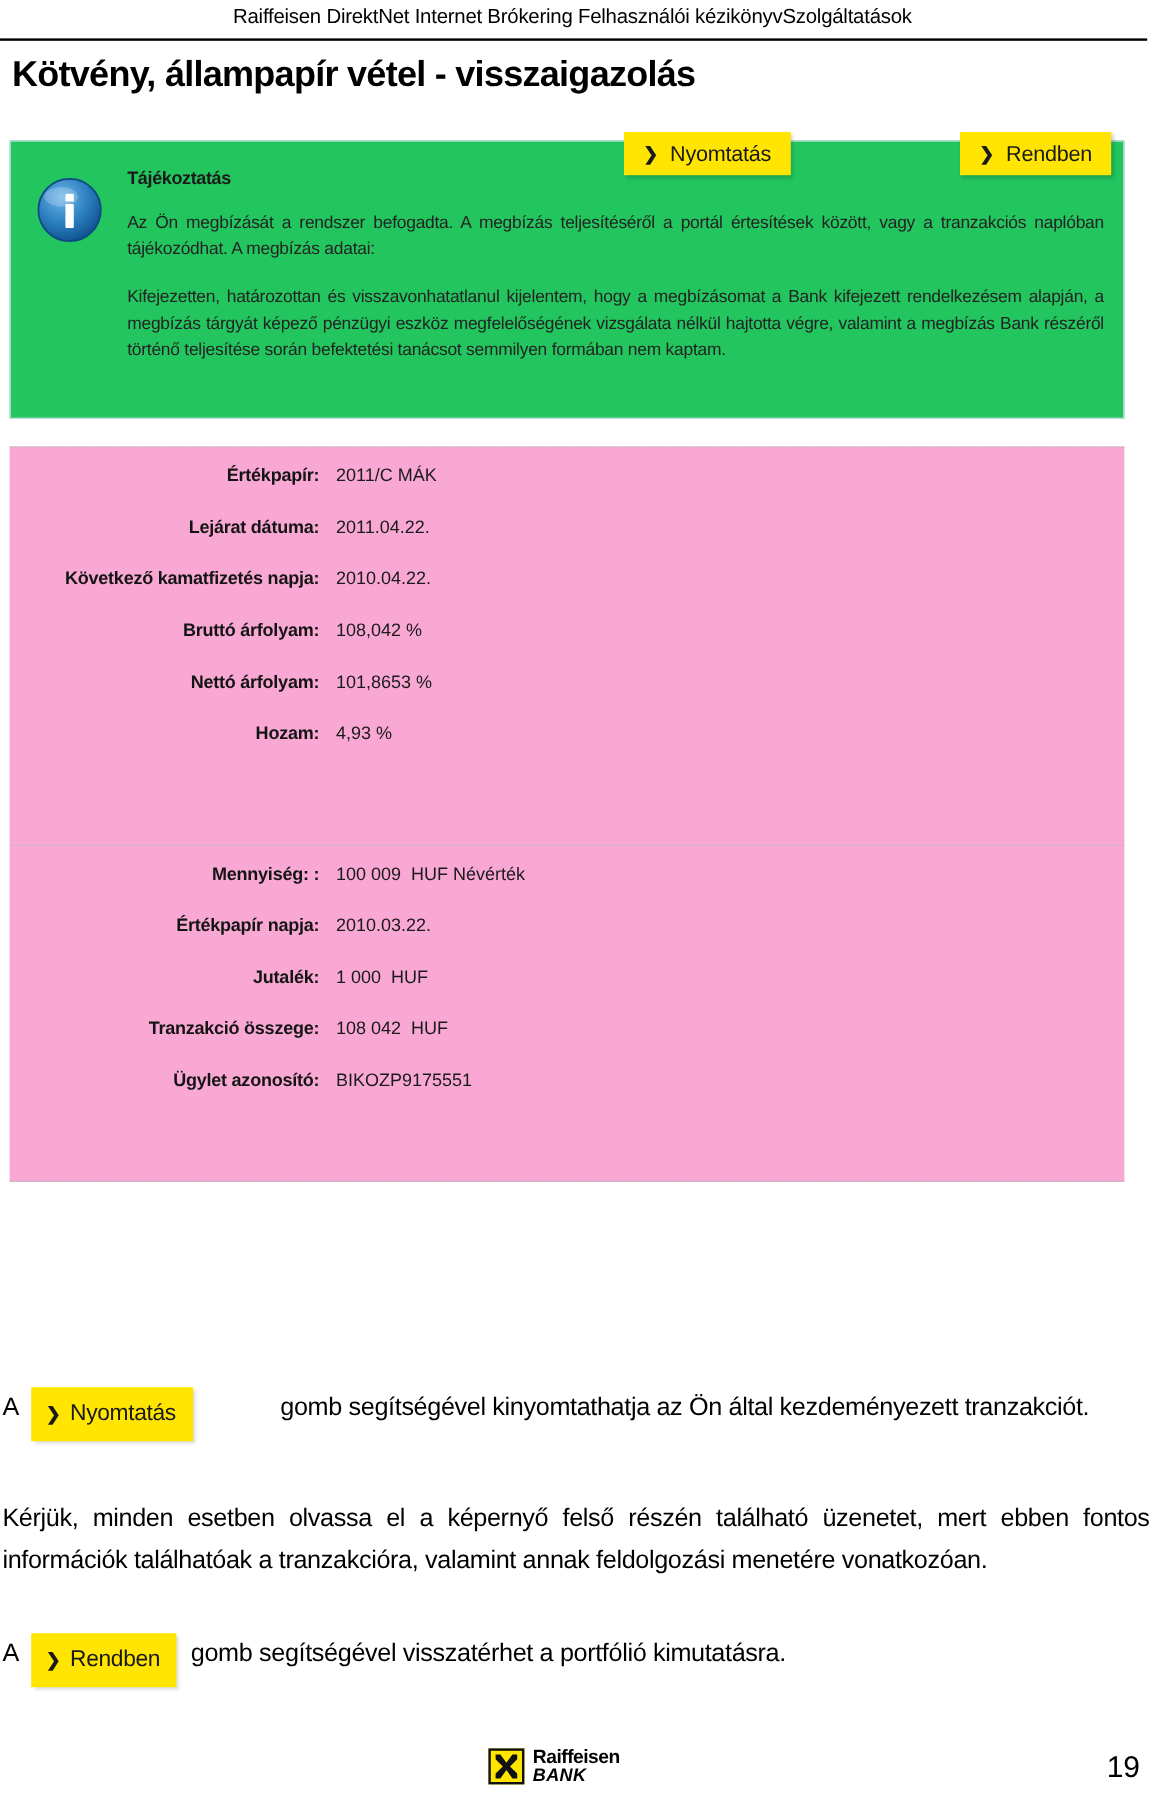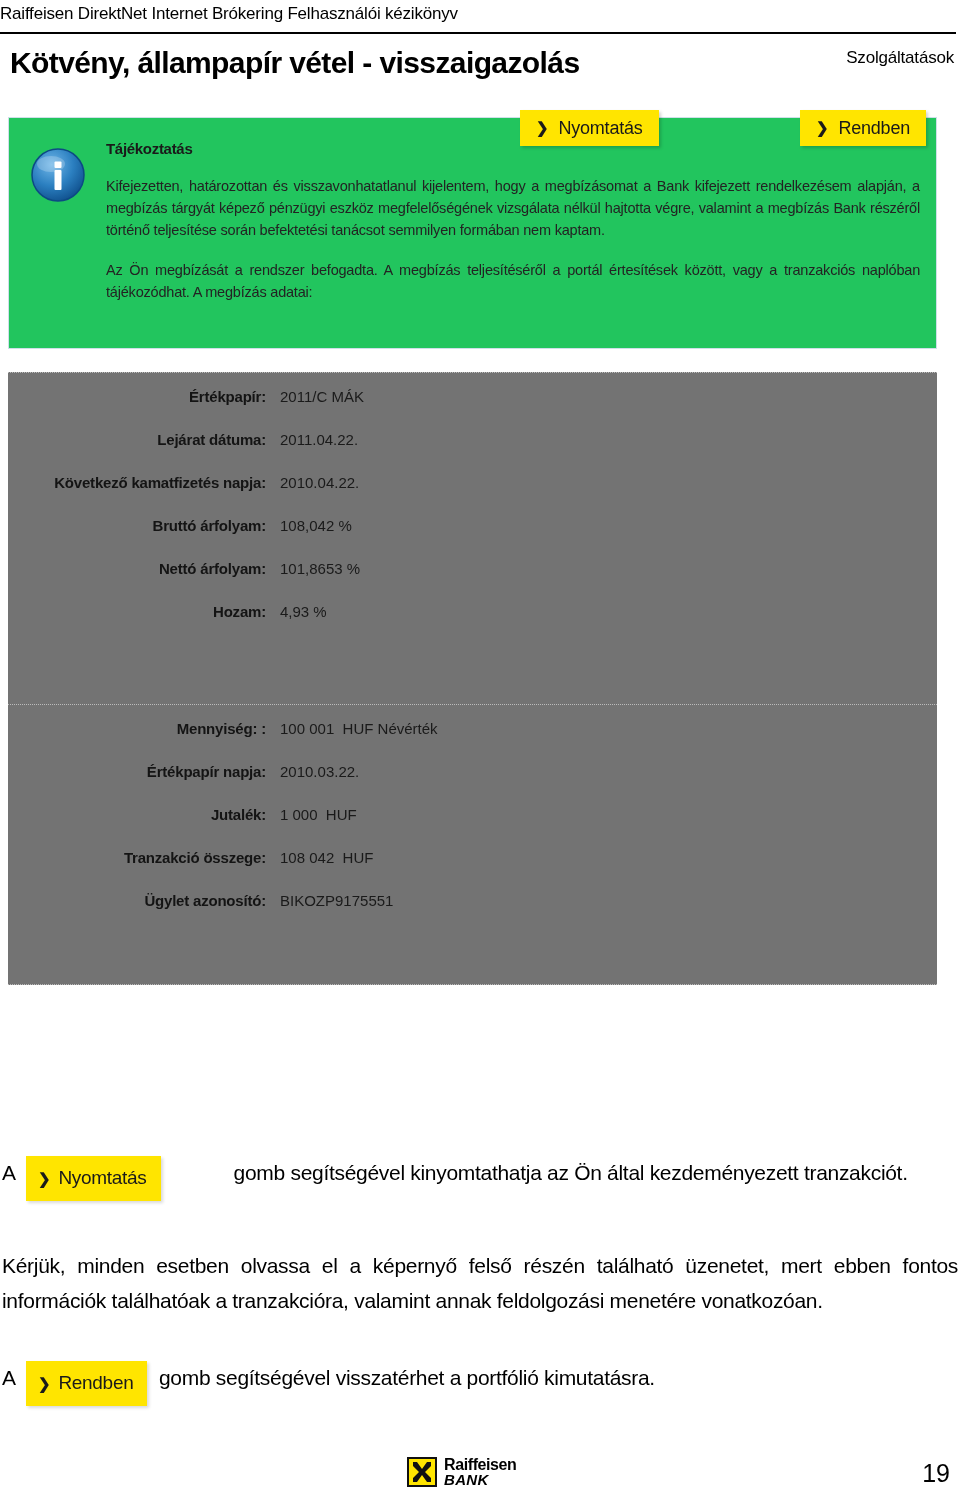--- a/index.html
+++ b/index.html
@@ -19,33 +19,32 @@
   
   .page-header {
     position: absolute;
     left: 0;
     top: 4px;
     width: 956px;
     height: 28px;
     border-bottom: 2px solid #000;
     display: flex;
     align-items: flex-start;
-    justify-content: space-between;
+    justify-content: center;
   }
   .header-left {
     font-size: 17px;
     letter-spacing: -0.2px;
     white-space: nowrap;
   }
   .header-right {
     font-size: 17px;
     letter-spacing: -0.2px;
     white-space: nowrap;
     padding-right: 2px;
-    margin-top: 44px;
   }
 
   
   .page-title {
     position: absolute;
     left: 10px;
     top: 46px;
     font-size: 30px;
     font-weight: bold;
     letter-spacing: -0.6px;
@@ -104,21 +103,21 @@
   }
   .info-para:last-child { margin-bottom: 0; }
 
   
   .data-panel {
     position: absolute;
     left: 8px;
     top: 262px;
     width: 929px;
     height: 613px;
-    background: #737373;
+    background: #f9a8d4;
     box-sizing: border-box;
   }
   .data-sep {
     position: absolute;
     left: 0;
     width: 929px;
     height: 0;
     border-top: 1px dotted #bbbbbb;
   }
   .sep-top { top: 0; }
@@ -281,22 +280,22 @@
           </radialGradient>
         </defs>
         <circle cx="27" cy="27" r="26" fill="url(#ig)" stroke="#0d4a84" stroke-width="1.5"></circle>
         <ellipse cx="20" cy="16" rx="14" ry="8" fill="#ffffff" opacity="0.22"></ellipse>
         <rect x="23.5" y="22" width="7" height="20" rx="1" fill="#ffffff"></rect>
         <rect x="23.5" y="13.5" width="7" height="6.5" rx="1" fill="#ffffff"></rect>
       </svg>
     </div>
     <div class="info-body">
       <div class="info-title">Tájékoztatás</div>
+      <p class="info-para">Az Ön megbízását a rendszer befogadta. A megbízás teljesítéséről a portál értesítések között, vagy a tranzakciós naplóban tájékozódhat. A megbízás adatai:</p>
       <p class="info-para">Kifejezetten, határozottan és visszavonhatatlanul kijelentem, hogy a megbízásomat a Bank kifejezett rendelkezésem alapján, a megbízás tárgyát képező pénzügyi eszköz megfelelőségének vizsgálata nélkül hajtotta végre, valamint a megbízás Bank részéről történő teljesítése során befektetési tanácsot semmilyen formában nem kaptam.</p>
-      <p class="info-para">Az Ön megbízását a rendszer befogadta. A megbízás teljesítéséről a portál értesítések között, vagy a tranzakciós naplóban tájékozódhat. A megbízás adatai:</p>
     </div>
   </div>
 
   <div class="data-panel">
     <div class="data-sep sep-top"></div>
     <div class="data-sep sep-mid"></div>
     <div class="data-sep sep-bottom"></div>
 
     <div class="data-group group-a">
       <div class="data-row">
@@ -321,21 +320,21 @@
       </div>
       <div class="data-row">
         <div class="data-label">Hozam:</div>
         <div class="data-value">4,93 %</div>
       </div>
     </div>
 
     <div class="data-group group-b">
       <div class="data-row">
         <div class="data-label">Mennyiség: :</div>
-        <div class="data-value">100 001  HUF Névérték</div>
+        <div class="data-value">100 009  HUF Névérték</div>
       </div>
       <div class="data-row">
         <div class="data-label">Értékpapír napja:</div>
         <div class="data-value">2010.03.22.</div>
       </div>
       <div class="data-row">
         <div class="data-label">Jutalék:</div>
         <div class="data-value">1 000  HUF</div>
       </div>
       <div class="data-row">

